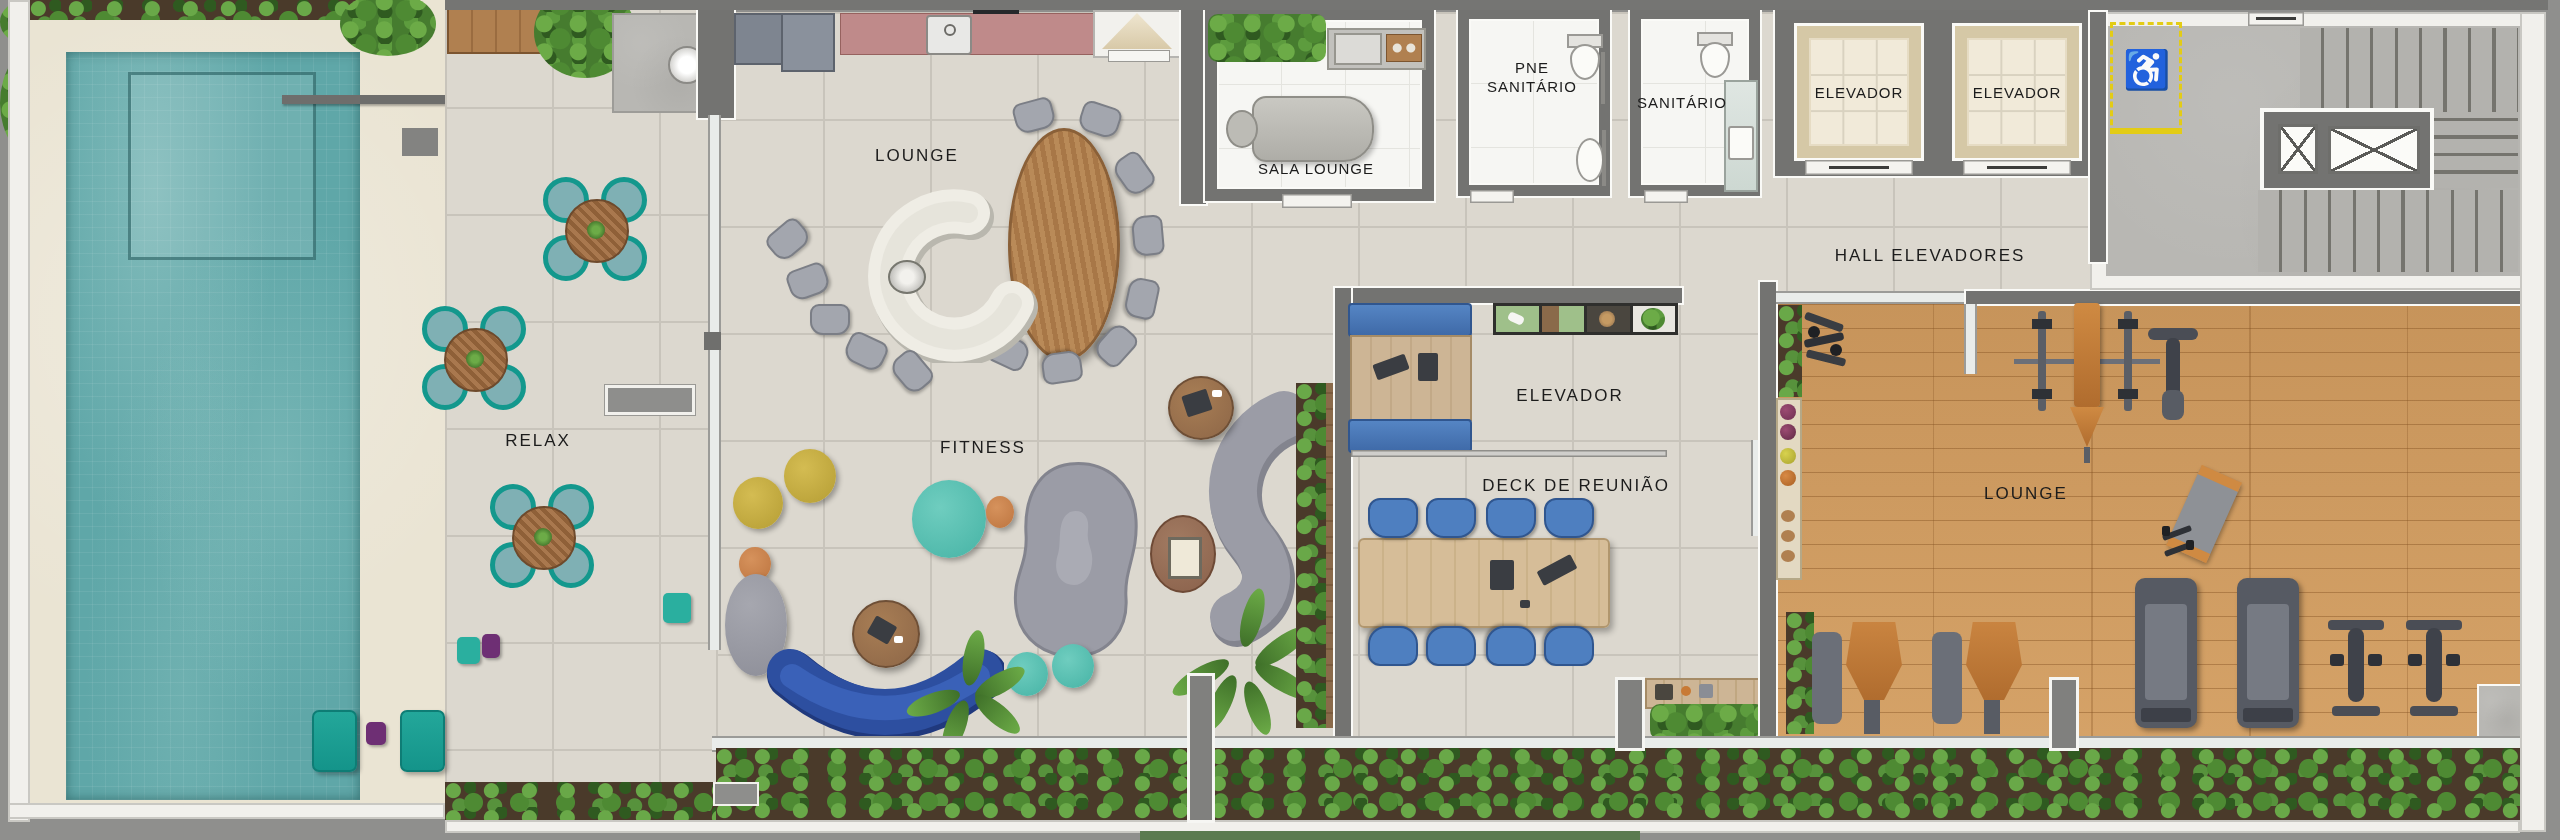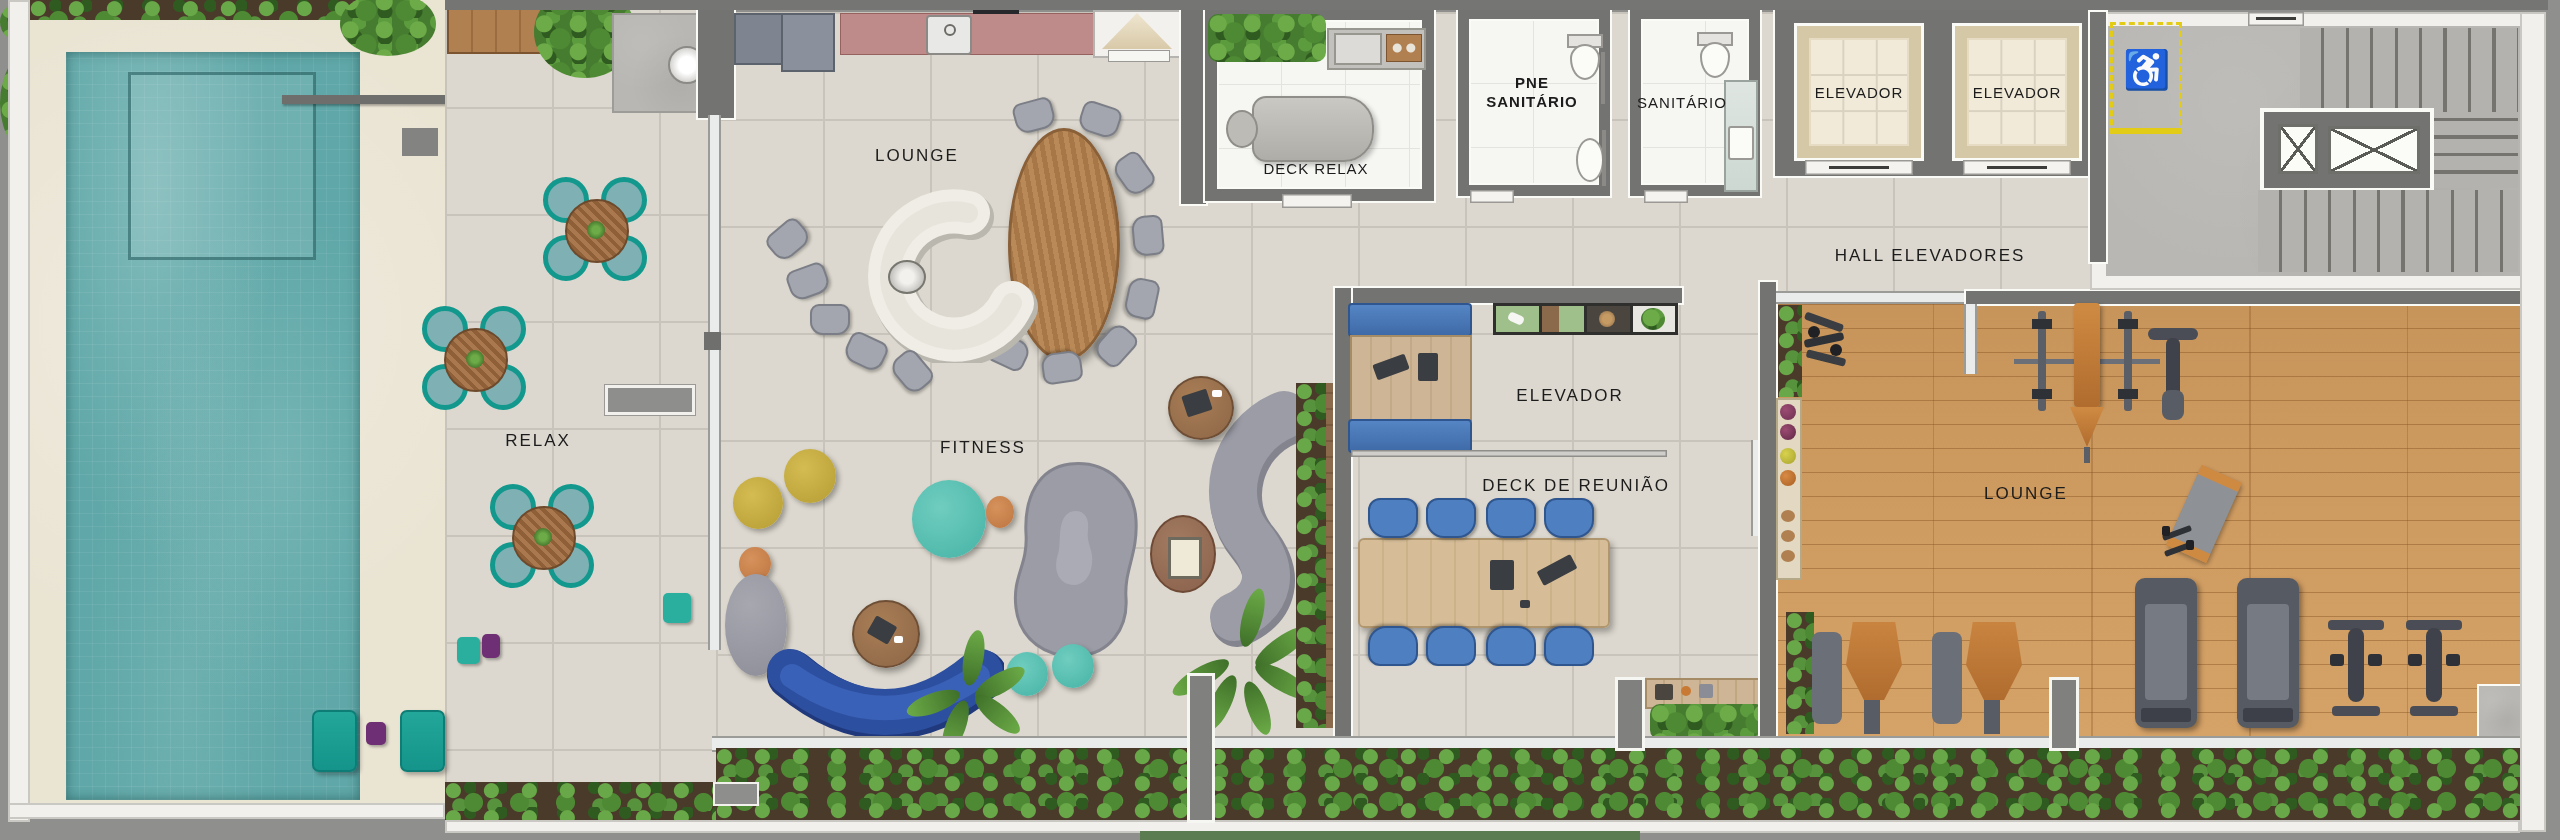--- a/index.html
+++ b/index.html
@@ -449,22 +449,22 @@
   <div class="post" style="left:1190px;top:676px;width:22px;height:144px;"></div>
   <div class="post" style="left:1618px;top:680px;width:24px;height:68px;"></div>
   <div class="post" style="left:2052px;top:680px;width:24px;height:68px;"></div>
   <div class="abs" style="left:713px;top:782px;width:42px;height:20px;background:#8e8e8c;border:2px solid #f2f1ed;"></div>
 
   <div class="abs" style="left:445px;top:0;width:2103px;height:10px;background:#757573;"></div>
 
   <span class="label" style="left:538px;top:441px;">RELAX</span>
   <span class="label" style="left:917px;top:156px;">LOUNGE</span>
   <span class="label" style="left:983px;top:448px;">FITNESS</span>
-  <span class="label small" style="left:1316px;top:168px;">DECK RELAX</span>
-  <span class="label small twoline" style="left:1532px;top:93px;font-weight:bold;">PNE
+  <span class="label small" style="left:1316px;top:168px;">SALA LOUNGE</span>
+  <span class="label small twoline" style="left:1532px;top:78px;">PNE
 SANITÁRIO</span>
   <span class="label small" style="left:1682px;top:102px;">SANITÁRIO</span>
   <span class="label small" style="left:1859px;top:92px;">ELEVADOR</span>
   <span class="label small" style="left:2017px;top:92px;">ELEVADOR</span>
   <span class="label" style="left:1930px;top:256px;">HALL ELEVADORES</span>
   <span class="label" style="left:1570px;top:396px;">ELEVADOR</span>
   <span class="label" style="left:1576px;top:486px;">DECK DE REUNIÃO</span>
   <span class="label" style="left:2026px;top:494px;">LOUNGE</span>
 
 </div>

